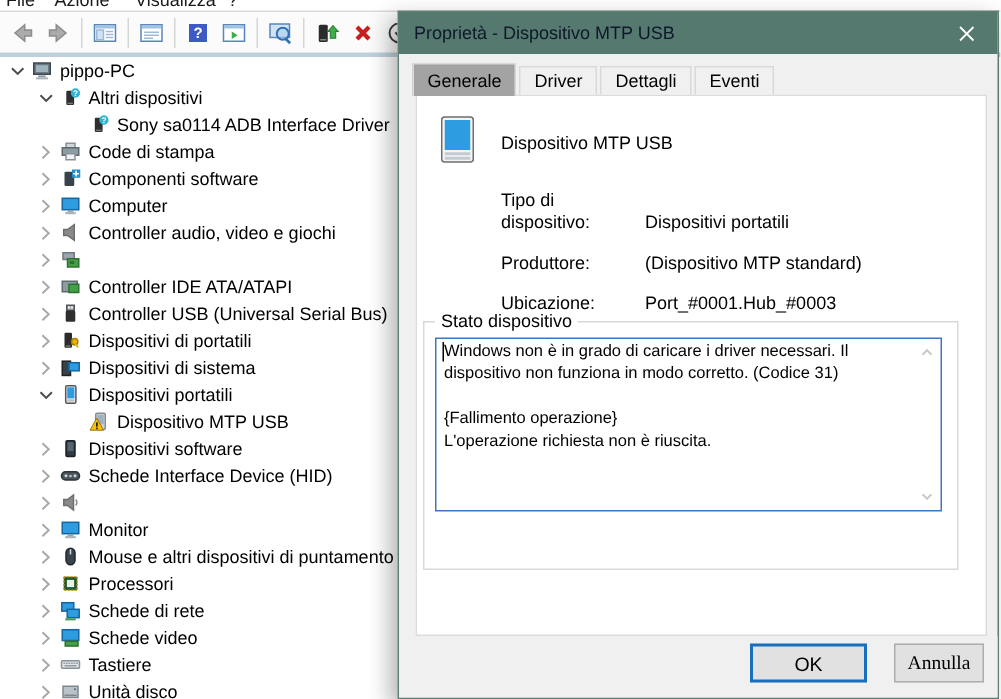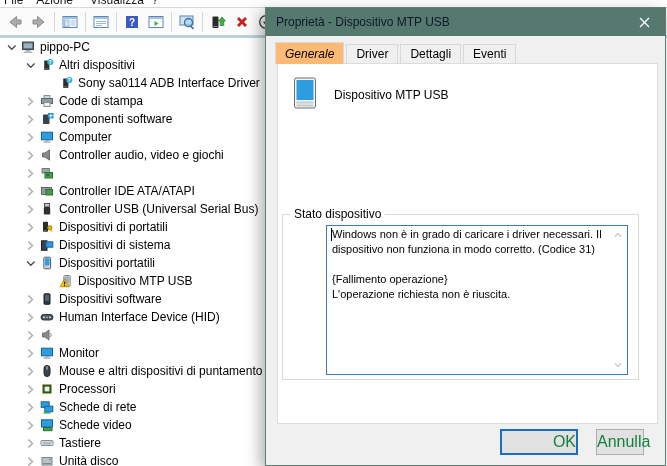--- a/index.html
+++ b/index.html
@@ -32,42 +32,42 @@
     position: absolute; left: 265px; top: 7px; width: 401px; height: 459px;
     background: #f0f0f0; border: 1px solid #5e7d73; box-shadow: -5px 5px 14px rgba(0,0,0,.3);
     z-index: 10;
   }
   .titlebar { position: absolute; left: 0; top: 0; right: 0; height: 28px; background: var(--titlebar, #55796e); display: flex; align-items: center; }
   .titlebar .title { color: #0f172a; padding-left: 10px; }
   .close { margin-left: auto; width: 42px; height: 28px; display: inline-flex; align-items: center; justify-content: center; }
 
   .tabs { position: absolute; left: 9px; top: 33px; height: 22px; display: flex; align-items: flex-end; z-index: 3; }
   .tab { background: #f0f0f0; border: 1px solid #d9d9d9; border-bottom: none; height: 19px; padding: 2px 9px 0; margin-right: 2px; }
-  .tab.active { background: #fdba74; height: 22px; padding-top: 4px; margin-bottom: -1px; font-style: italic; }
+  .tab.active { background: #a3a3a3; height: 22px; padding-top: 4px; margin-bottom: -1px; }
 
   .panel { position: absolute; left: 11px; top: 55px; width: 381px; height: 361px; background: #fff; border: 1px solid #dcdcdc; z-index: 2; }
   .devicon { position: absolute; left: 14px; top: 13px; }
   .devname { position: absolute; left: 56px; top: 24px; }
   .fields { position: absolute; left: 56px; top: 62px; }
   .frow { margin-bottom: 12px; line-height: 15px; }
   .flabel { display: inline-block; width: 96px; }
 
   .groupbox { position: absolute; left: 4px; top: 150px; width: 357px; height: 166px; border: 1px solid #d9d9d9; }
   .legend { position: absolute; left: 7px; top: -8px; background: #fff; padding: 0 4px; }
-  .statusbox { position: absolute; left: 7px; top: 10px; right: 10px; height: 150px; background: #fff; border: 1px solid var(--textbox_border, #3a79bd); margin-left: 36px; }
+  .statusbox { position: absolute; left: 7px; top: 10px; right: 10px; height: 116px; background: #fff; border: 1px solid var(--textbox_border, #3a79bd); }
   .statustext { position: absolute; left: 5px; top: 1px; right: 19px; bottom: 1px; white-space: pre-wrap; font-size: 11px; line-height: 15px; overflow: hidden; }
   .caret { position: absolute; left: 4px; top: 2px; width: 1px; height: 13px; background: #000; }
   .sbar { position: absolute; right: 1px; top: 1px; bottom: 1px; width: 16px; background: #fff; }
   .sarrow { position: absolute; left: 2px; width: 12px; height: 12px; }
   .sarrow.up { top: 2px; } .sarrow.down { bottom: 2px; }
 
   .footer { position: absolute; left: 0; right: 0; top: 416px; bottom: 0; background: #f0f0f0; }
-  .btn { position: absolute; height: 26px; background: #e1e1e1; font-family: inherit; font-size: 16px; color: #15803d; text-align: right; }
+  .btn { position: absolute; height: 26px; background: #e1e1e1; font-family: inherit; font-size: 13px; color: #000000; }
   .btn.ok { left: 234px; top: 5px; width: 78px; border: 2px solid var(--focus_border, #1a6fbd); }
-  .btn.cancel { left: 330px; top: 5px; width: 48px; border: 1px solid #adadad; }
+  .btn.cancel { left: 330px; top: 5px; width: 60px; border: 1px solid #adadad; font-family: Liberation Serif, serif; }
 </style>
 </head>
 <body>
 
 <div class="app">
   <div class="menubar">
     <div class="menubar-inner" id="menubar"><span style="margin-right:13px">File</span><span style="margin-right:17px">Azione</span><span style="margin-right:8px">Visualizza</span><span style="margin-right:0px">?</span></div>
   </div>
   <div class="menusep"></div>
   <div class="toolbar" id="toolbar">
@@ -391,21 +391,21 @@
           </svg>
         </span>
         <span class="ticon icon">
           <svg width="14" height="14" viewBox="0 0 14 14">
             <rect x="1" y="4.5" width="12" height="5.5" rx="2.7" fill="#4a555e" stroke="#2c343a"></rect>
             <circle cx="4" cy="7.2" r="1" fill="#cfd6da"></circle>
             <circle cx="10" cy="7.2" r="1" fill="#cfd6da"></circle>
             <rect x="6.3" y="6.7" width="1.4" height="1.4" fill="#cfd6da"></rect>
           </svg>
         </span>
-        <span class="tlabel">Human Interface Device (HID)</span>
+        <span class="tlabel">Schede Interface Device (HID)</span>
       </div>
       <div class="trow" style="padding-left:22px">
         <span class="chev">
           <svg width="14" height="14" viewBox="0 0 14 14">
             <path d="M5.3 3.5 L9.5 7.5 L5.3 11.5" fill="none" stroke="#a8a8a8" stroke-width="1.3"></path>
           </svg>
         </span>
         <span class="ticon icon">
           <svg width="14" height="14" viewBox="0 0 14 14">
             <path d="M2.5 5 H5 L9 2 V12 L5 9 H2.5 Z" fill="#8a8a8a" stroke="#6e6e6e"></path>
@@ -543,20 +543,25 @@
   <div class="panel">
     <span class="devicon icon">
       <svg width="27" height="33" viewBox="0 0 27 33">
         <rect x="2.5" y="1" width="21" height="30" rx="2" fill="#f4f4f4" stroke="#6e6e6e"></rect>
         <rect x="4.5" y="3" width="17" height="20" fill="#2d9ce0"></rect>
         <rect x="4.5" y="24.5" width="17" height="2" fill="#c2cbd1"></rect>
         <rect x="4.5" y="27.5" width="17" height="2" fill="#c2cbd1"></rect>
       </svg>
     </span>
     <div class="devname">Dispositivo MTP USB</div>
+    <div class="fields" id="fields">
+        <div class="frow"><span class="flabel">Tipo di dispositivo:</span><span>Dispositivi portatili</span></div>
+        <div class="frow"><span class="flabel">Produttore:</span><span>(Dispositivo MTP standard)</span></div>
+        <div class="frow"><span class="flabel">Ubicazione:</span><span>Port_#0001.Hub_#0003</span></div>
+      </div>
     <div class="groupbox">
       <span class="legend">Stato dispositivo</span>
       <div class="statusbox">
         <div class="statustext">Windows non è in grado di caricare i driver necessari. Il dispositivo non funziona in modo corretto. (Codice 31)
 
 {Fallimento operazione}
 L'operazione richiesta non è riuscita.</div>
         <span class="caret"></span>
         <div class="sbar">
           <span class="sarrow up icon">

